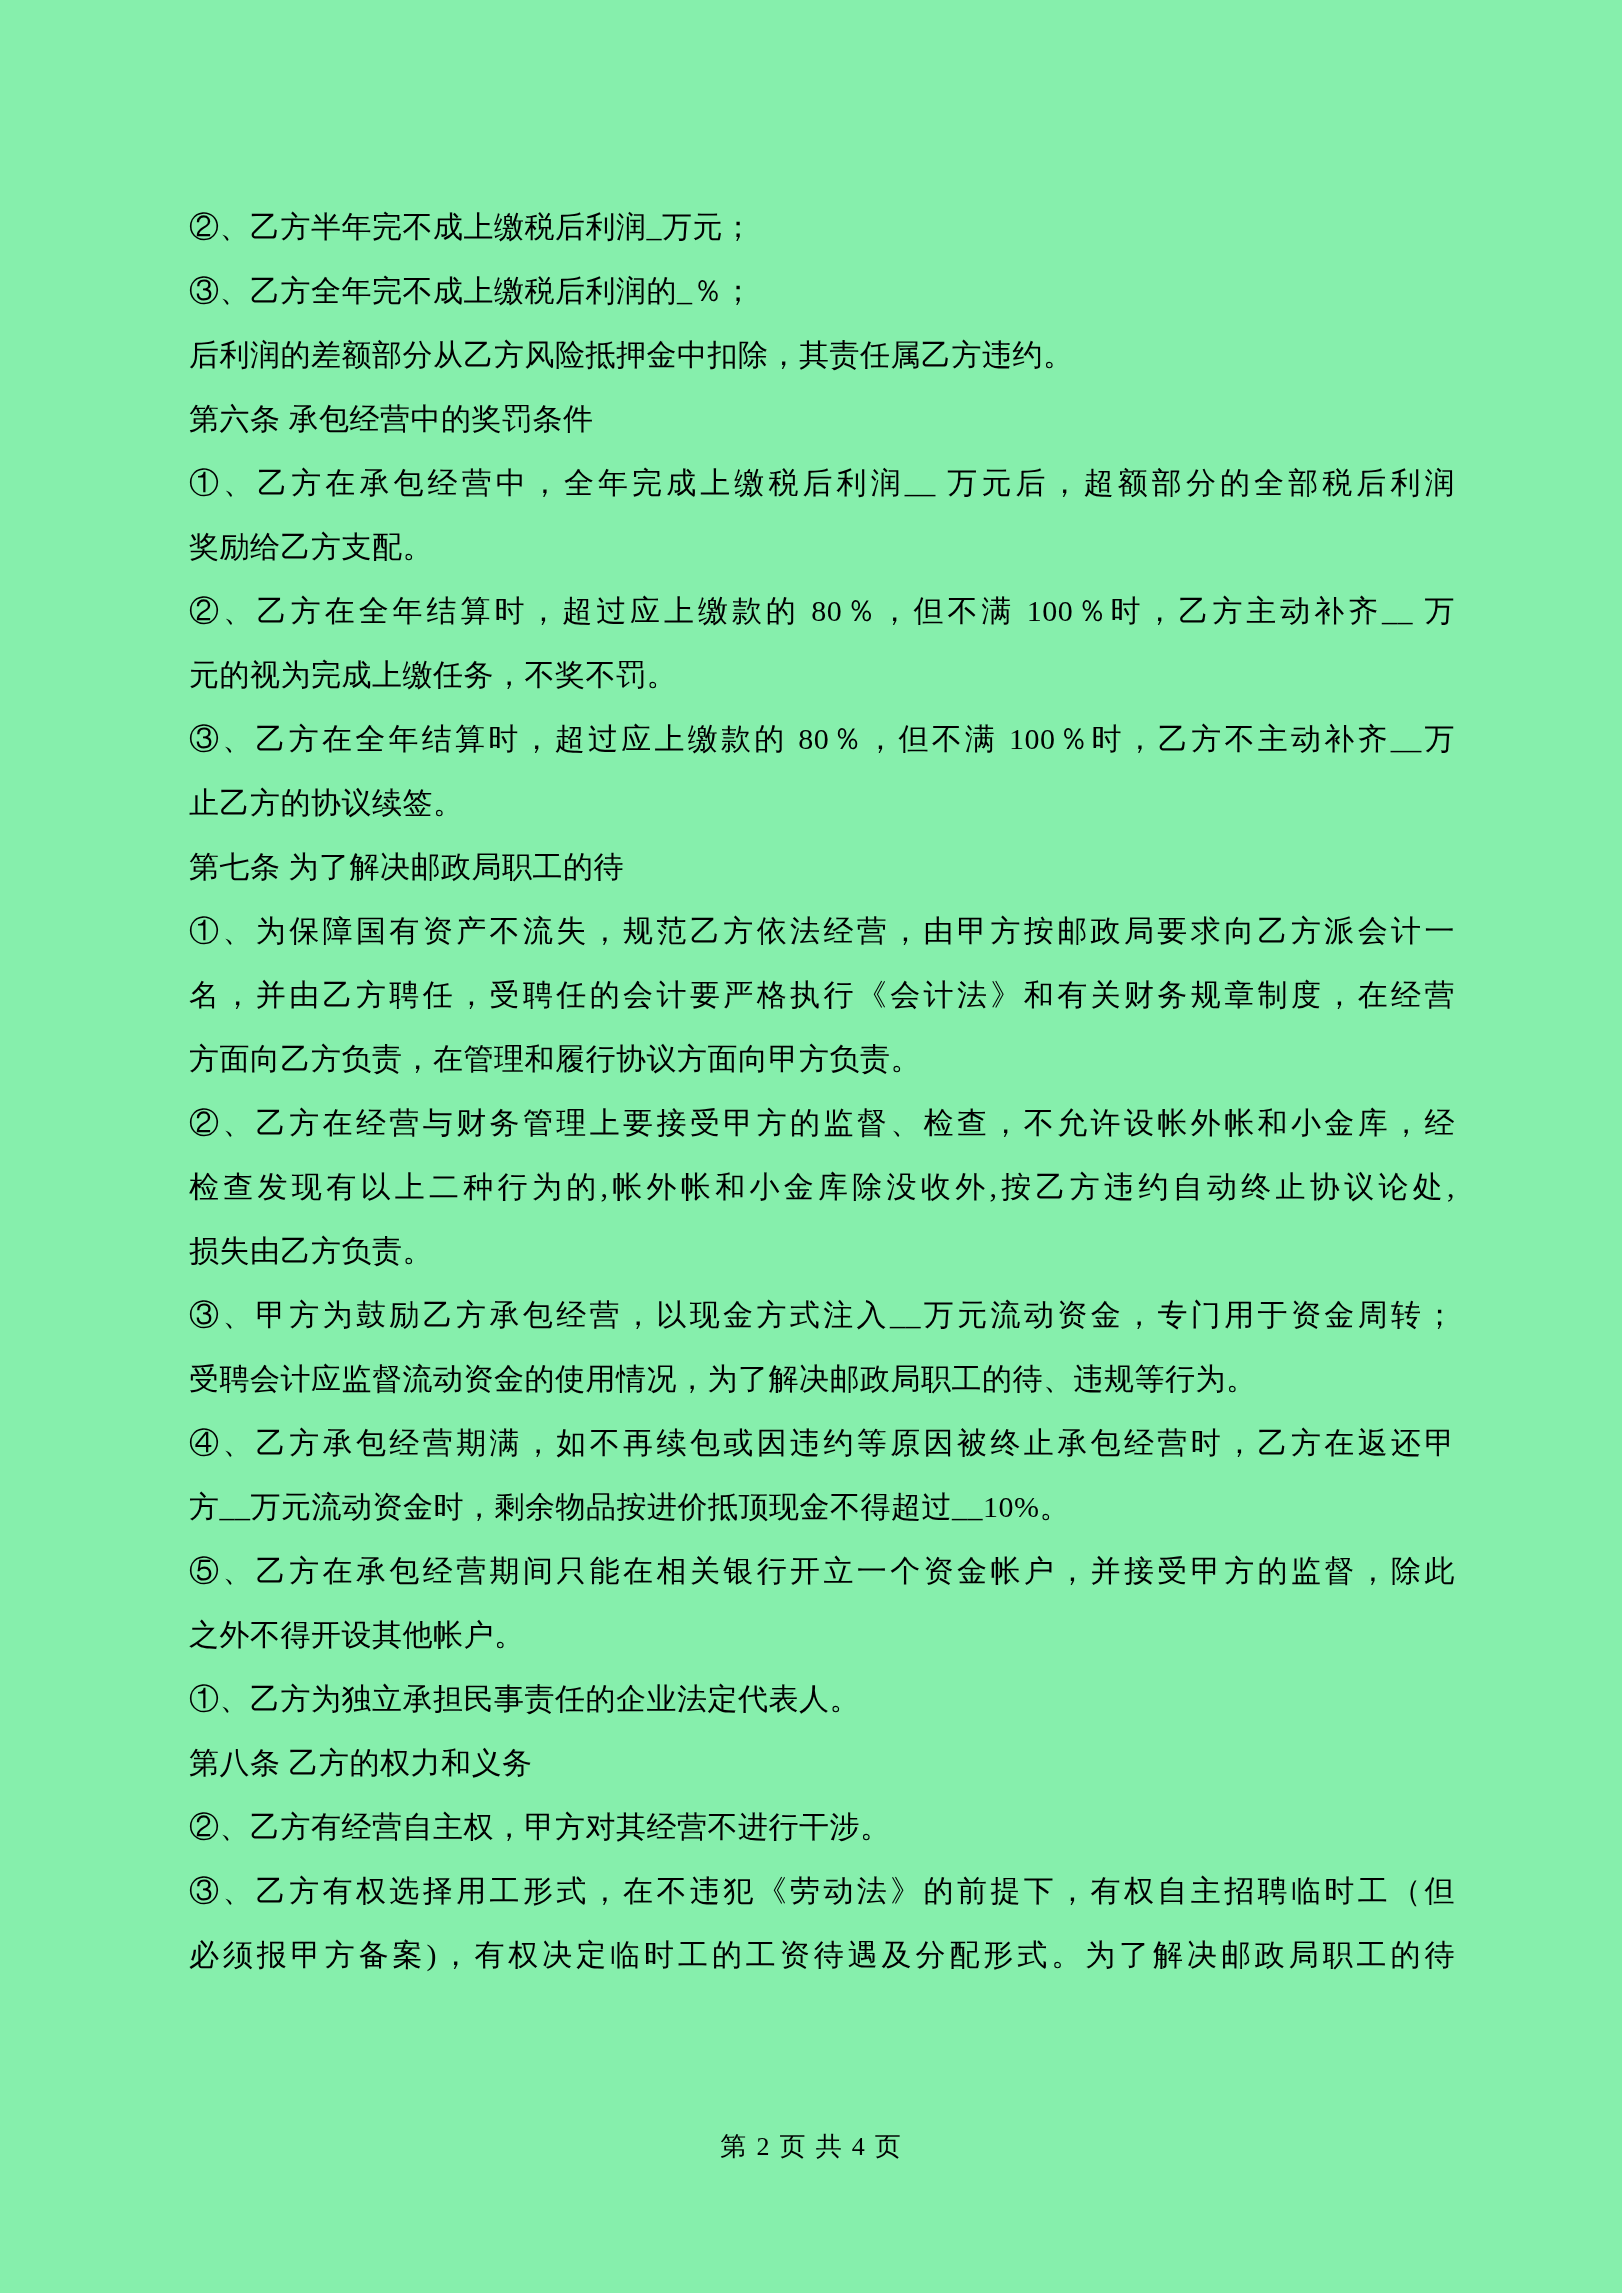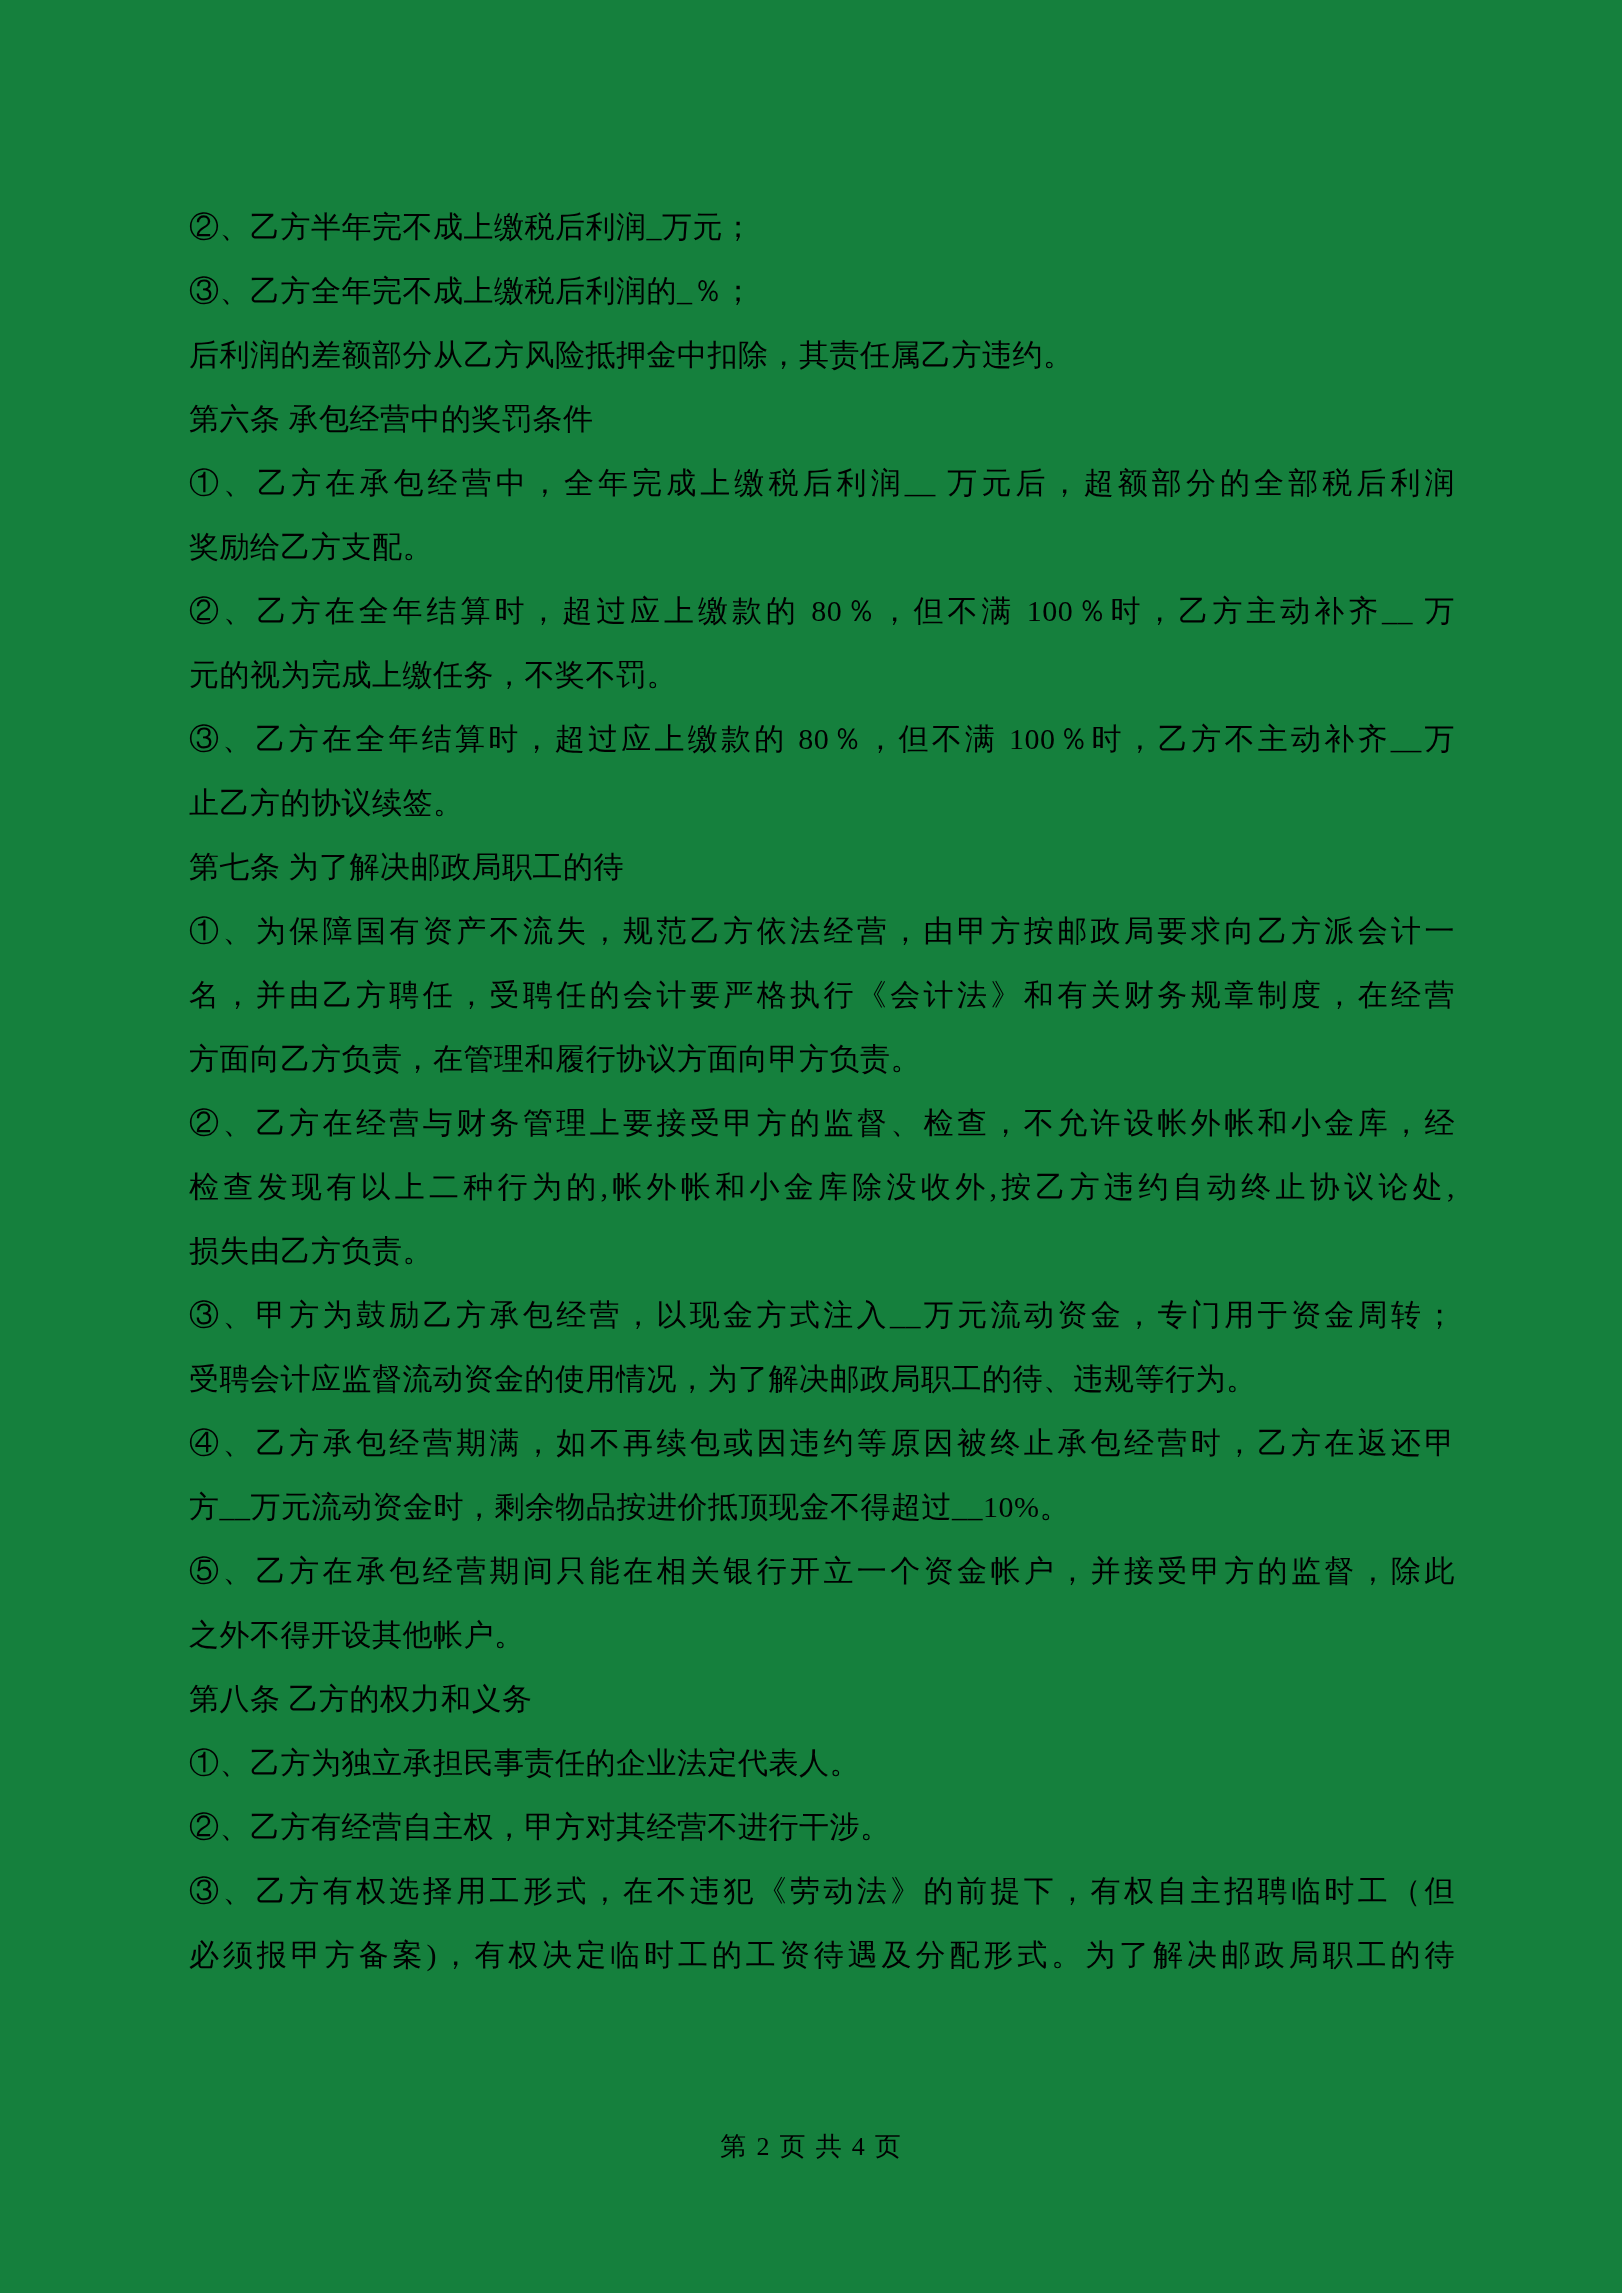--- a/index.html
+++ b/index.html
@@ -4,21 +4,21 @@
 <style>
   html, body {
     margin: 0;
     padding: 0;
     background: #ffffff;
   }
   .page {
     position: relative;
     width: 1623px;
     height: 2294px;
-    background: #15803d;
+    background: #86efac;
     color: #000000;
     font-family: "Liberation Serif", "DejaVu Serif", serif;
     overflow: hidden;
   }
   .content {
     position: absolute;
     left: 189px;
     top: 195px;
     width: 1266px;
   }
@@ -68,21 +68,21 @@
       <div class="line">方面向乙方负责，在管理和履行协议方面向甲方负责。</div>
       <div class="line full">②、乙方在经营与财务管理上要接受甲方的监督、检查，不允许设帐外帐和小金库，经</div>
       <div class="line full">检查发现有以上二种行为的,帐外帐和小金库除没收外,按乙方违约自动终止协议论处,</div>
       <div class="line">损失由乙方负责。</div>
       <div class="line full">③、甲方为鼓励乙方承包经营，以现金方式注入__万元流动资金，专门用于资金周转；</div>
       <div class="line">受聘会计应监督流动资金的使用情况，为了解决邮政局职工的待、违规等行为。</div>
       <div class="line full">④、乙方承包经营期满，如不再续包或因违约等原因被终止承包经营时，乙方在返还甲</div>
       <div class="line">方__万元流动资金时，剩余物品按进价抵顶现金不得超过__10%。</div>
       <div class="line full">⑤、乙方在承包经营期间只能在相关银行开立一个资金帐户，并接受甲方的监督，除此</div>
       <div class="line">之外不得开设其他帐户。</div>
+      <div class="line">①、乙方为独立承担民事责任的企业法定代表人。</div>
       <div class="line">第八条 乙方的权力和义务</div>
-      <div class="line">①、乙方为独立承担民事责任的企业法定代表人。</div>
       <div class="line">②、乙方有经营自主权，甲方对其经营不进行干涉。</div>
       <div class="line full">③、乙方有权选择用工形式，在不违犯《劳动法》的前提下，有权自主招聘临时工（但</div>
       <div class="line full">必须报甲方备案)，有权决定临时工的工资待遇及分配形式。为了解决邮政局职工的待</div>
     </div>
   <div class="footer">第 2 页 共 4 页</div>
 </div>
 
 
 </body></html>

